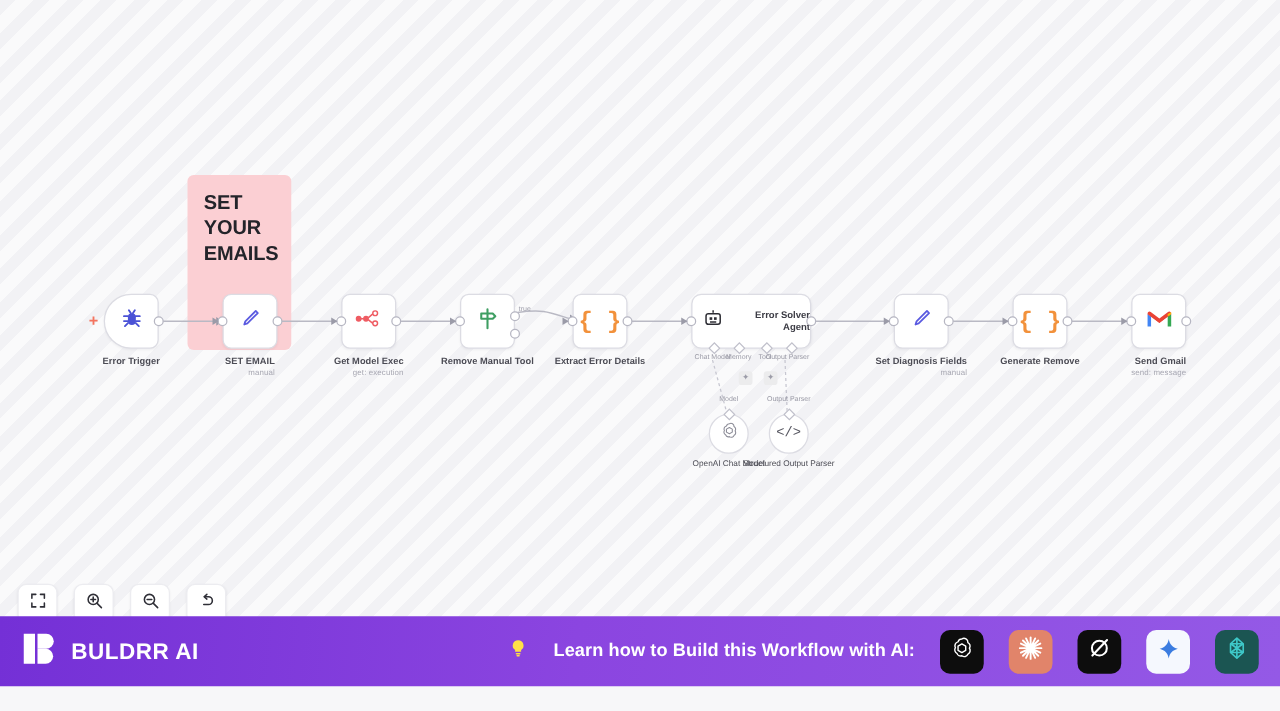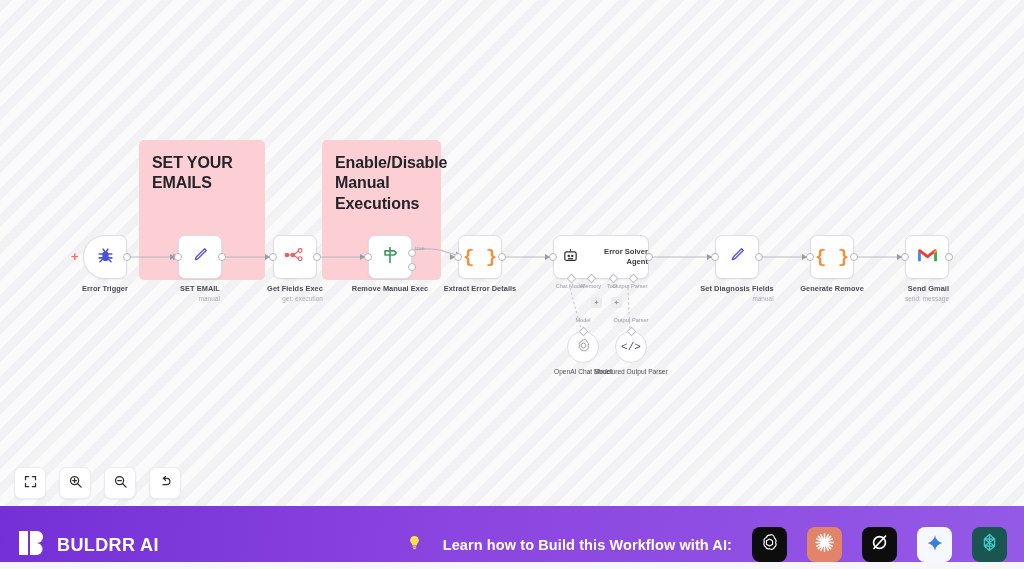--- a/index.html
+++ b/index.html
@@ -166,48 +166,45 @@
     background: #fff;
     border-radius: 7px;
     border: 1px solid #ececf0;
     display: flex; align-items: center; justify-content: center;
     box-shadow: 0 1px 2px rgba(20,20,40,.06);
     cursor: pointer;
   }
 
   
   #banner {
-    position: absolute; left: 0; top: 506px;
+    position: absolute; left: 0; top: 493px;
     width: 1024px; height: 56px;
     background: linear-gradient(95deg, #7430d6 0%, #8b45e0 45%, #9459e6 100%);
-    display: flex; align-items: flex-end;
+    display: flex; align-items: center;
   }
   #brand { display: flex; align-items: center; gap: 10px; margin-left: 17px; }
   #brand-name {
     color: #fff; font-size: 18px; font-weight: bold; letter-spacing: .4px;
   }
   #cta { display: flex; align-items: center; gap: 20px; margin-left: auto; margin-right: 17px; }
   #cta-text { color: #fff; font-size: 14.5px; font-weight: bold; letter-spacing: .1px; }
   .ai-chip {
     width: 35px; height: 35px;
     border-radius: 8px;
     display: flex; align-items: center; justify-content: center;
     cursor: pointer; flex: none;
   }
 </style>
 </head>
 <body>
 
 <div id="canvas">
 
-  <div class="sticky" style="left:139px;top:140px;width:126px;height:140px;">
+  <div class="sticky" style="left:150px;top:140px;width:83px;height:140px;">
     <span>SET YOUR EMAILS</span>
-  </div>
-  <div class="sticky" style="left:322px;top:140px;width:119px;height:140px;">
-    <span>Enable/Disable Manual Executions</span>
   </div>
 
   <svg id="wires">
     <g stroke="#b9b9c4" stroke-width="1.1" fill="none">
       <path d="M127 257 H173"></path>
       <path d="M222 257 H272"></path>
       <path d="M317 257 H366"></path>
       <path d="M414 250 C435 247 440 250 456 255"></path>
       <path d="M501 257 H551"></path>
       <path d="M649 257 H713"></path>
@@ -265,37 +262,37 @@
         <circle cx="4" cy="10" r="2.4" fill="#ef5c63"></circle>
         <circle cx="12" cy="10" r="2.4" fill="#ef5c63"></circle>
         <circle cx="22" cy="4" r="2.6"></circle>
         <circle cx="22" cy="15" r="2.6"></circle>
         <path d="M6.4 10h3.2M14.4 9l5-4.3M14.4 11l5 4"></path>
       </svg>
     </span>
     <span class="port in"></span>
     <span class="port out"></span>
     <span class="node-caption">
-      <span>Get Fields Exec</span>
+      <span>Get Model Exec</span>
       <span class="node-sub">get: execution</span>
     </span>
   </div>
 
   <div class="node" style="left:368px;top:235px;">
     <span>
       <svg width="20" height="20" viewBox="0 0 24 24" fill="none" stroke="#3e9e62" stroke-width="2" stroke-linecap="round" stroke-linejoin="round">
         <path d="M12 3v18"></path>
         <path d="M6 7h11l2.5 2.5L17 12H6z"></path>
       </svg>
     </span>
     <span class="port in"></span>
     <span class="port out-a"></span>
     <span class="port out-b"></span>
     <span class="out-true">true</span>
-    <span class="node-caption">Remove Manual Exec</span>
+    <span class="node-caption">Remove Manual Tool</span>
   </div>
 
   <div class="node" style="left:458px;top:235px;">
     <span style="color:#f2913b;font-size:19px;font-weight:bold;font-family:'Liberation Mono',monospace;">{&nbsp;}</span>
     <span class="port in"></span>
     <span class="port out"></span>
     <span class="node-caption">Extract Error Details</span>
   </div>
 
   <div class="node wide" style="left:553px;top:235px;">

